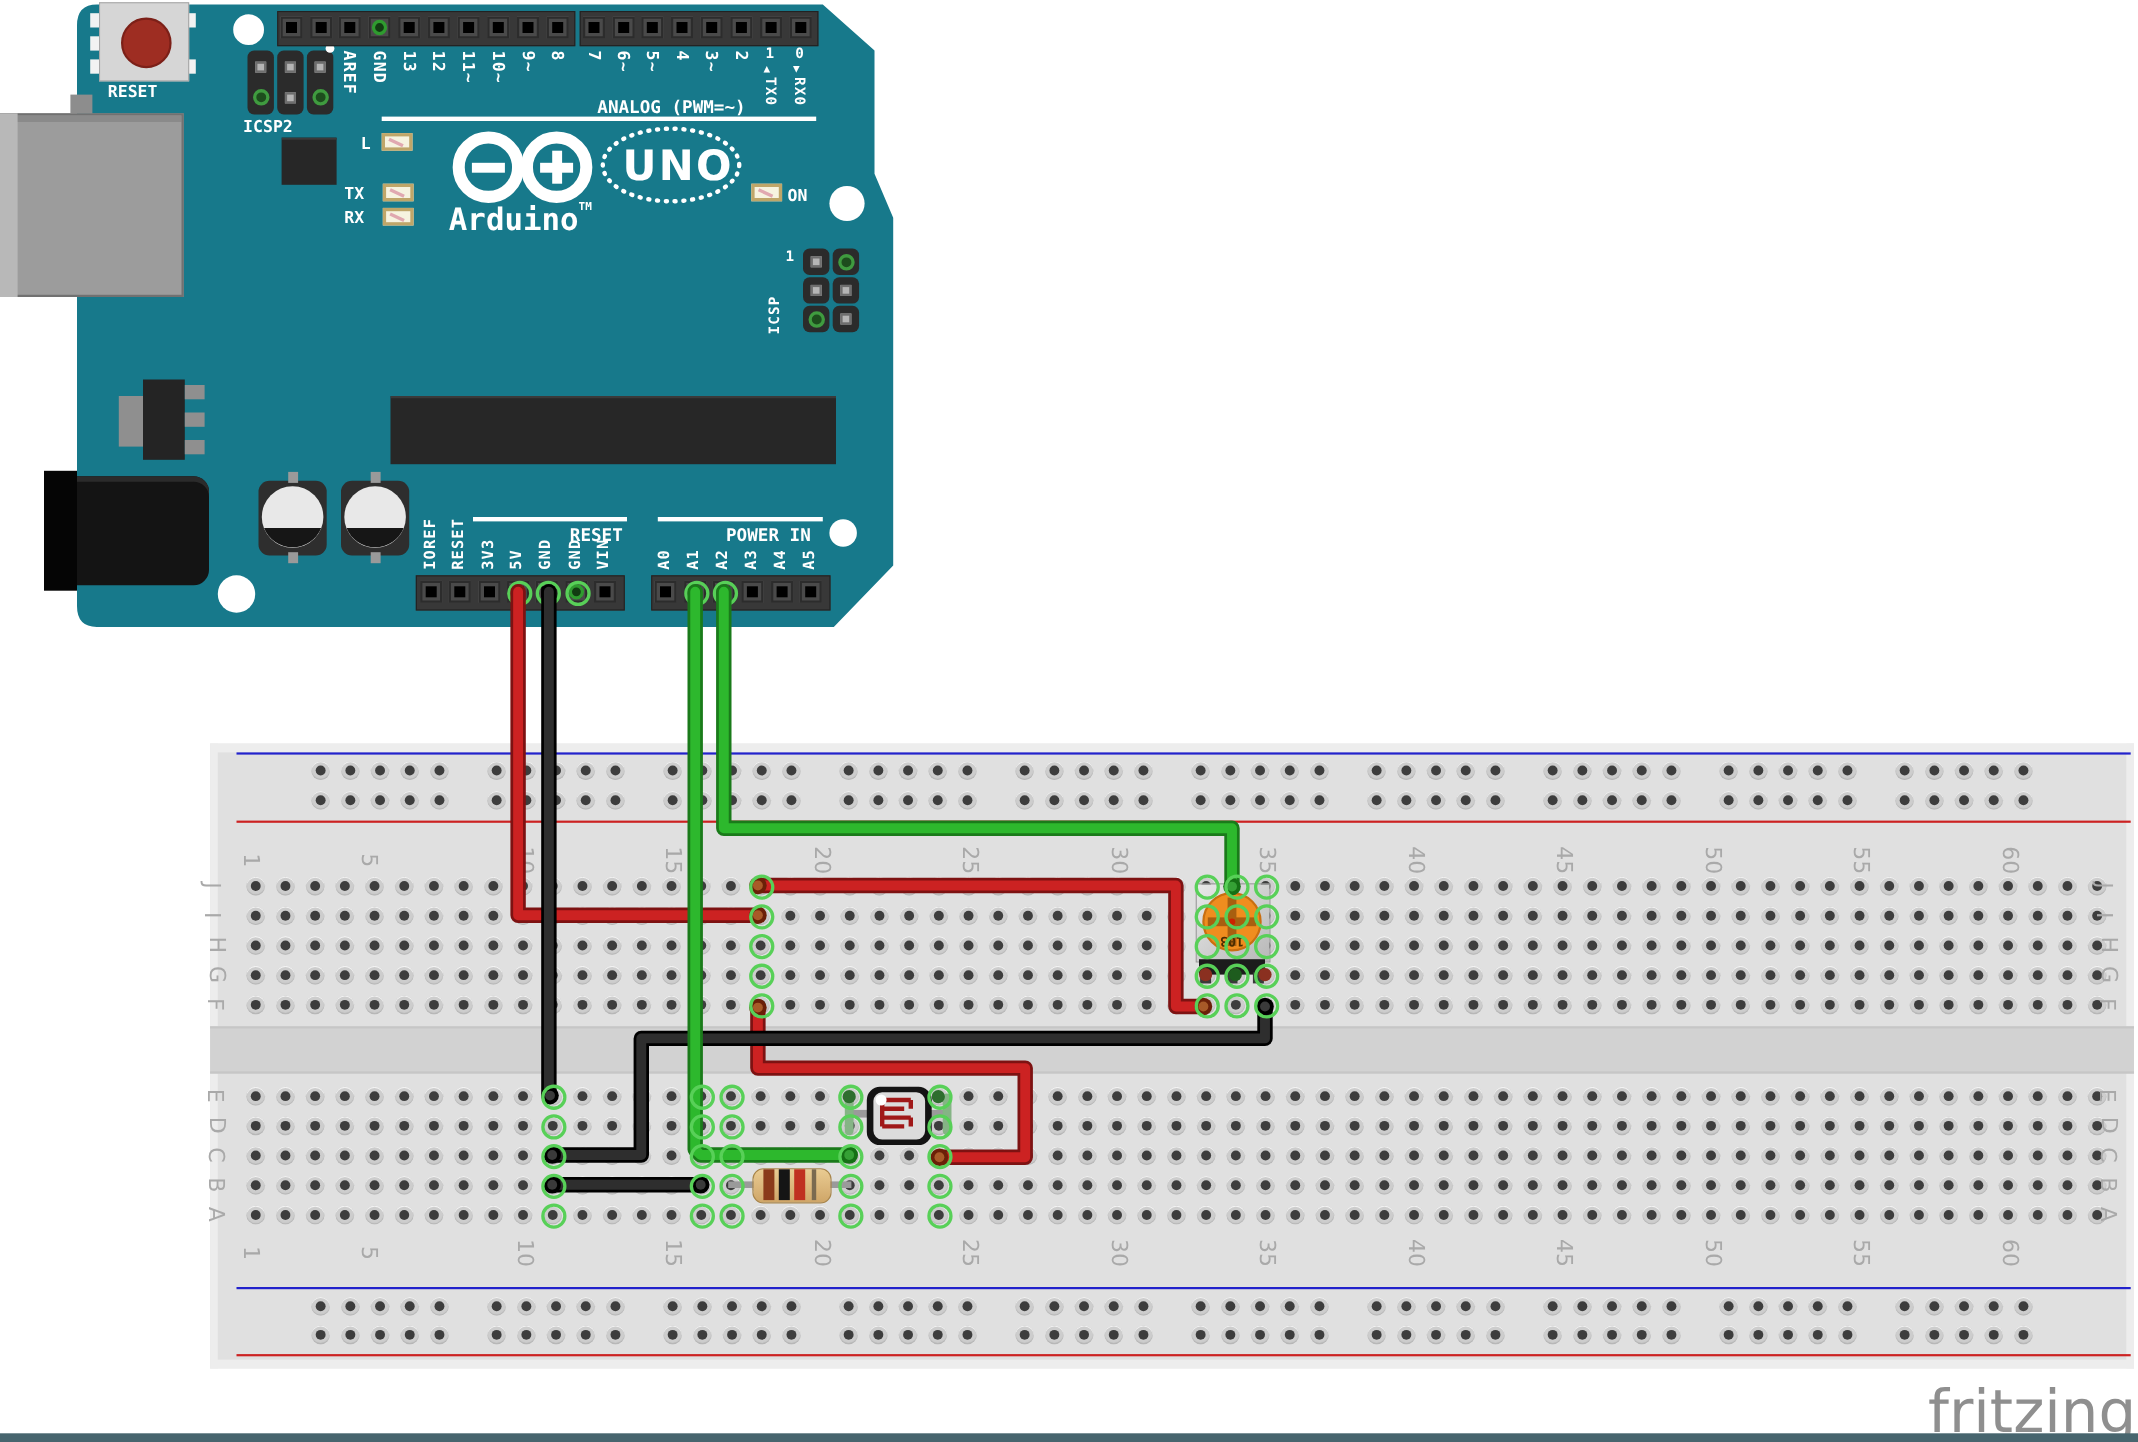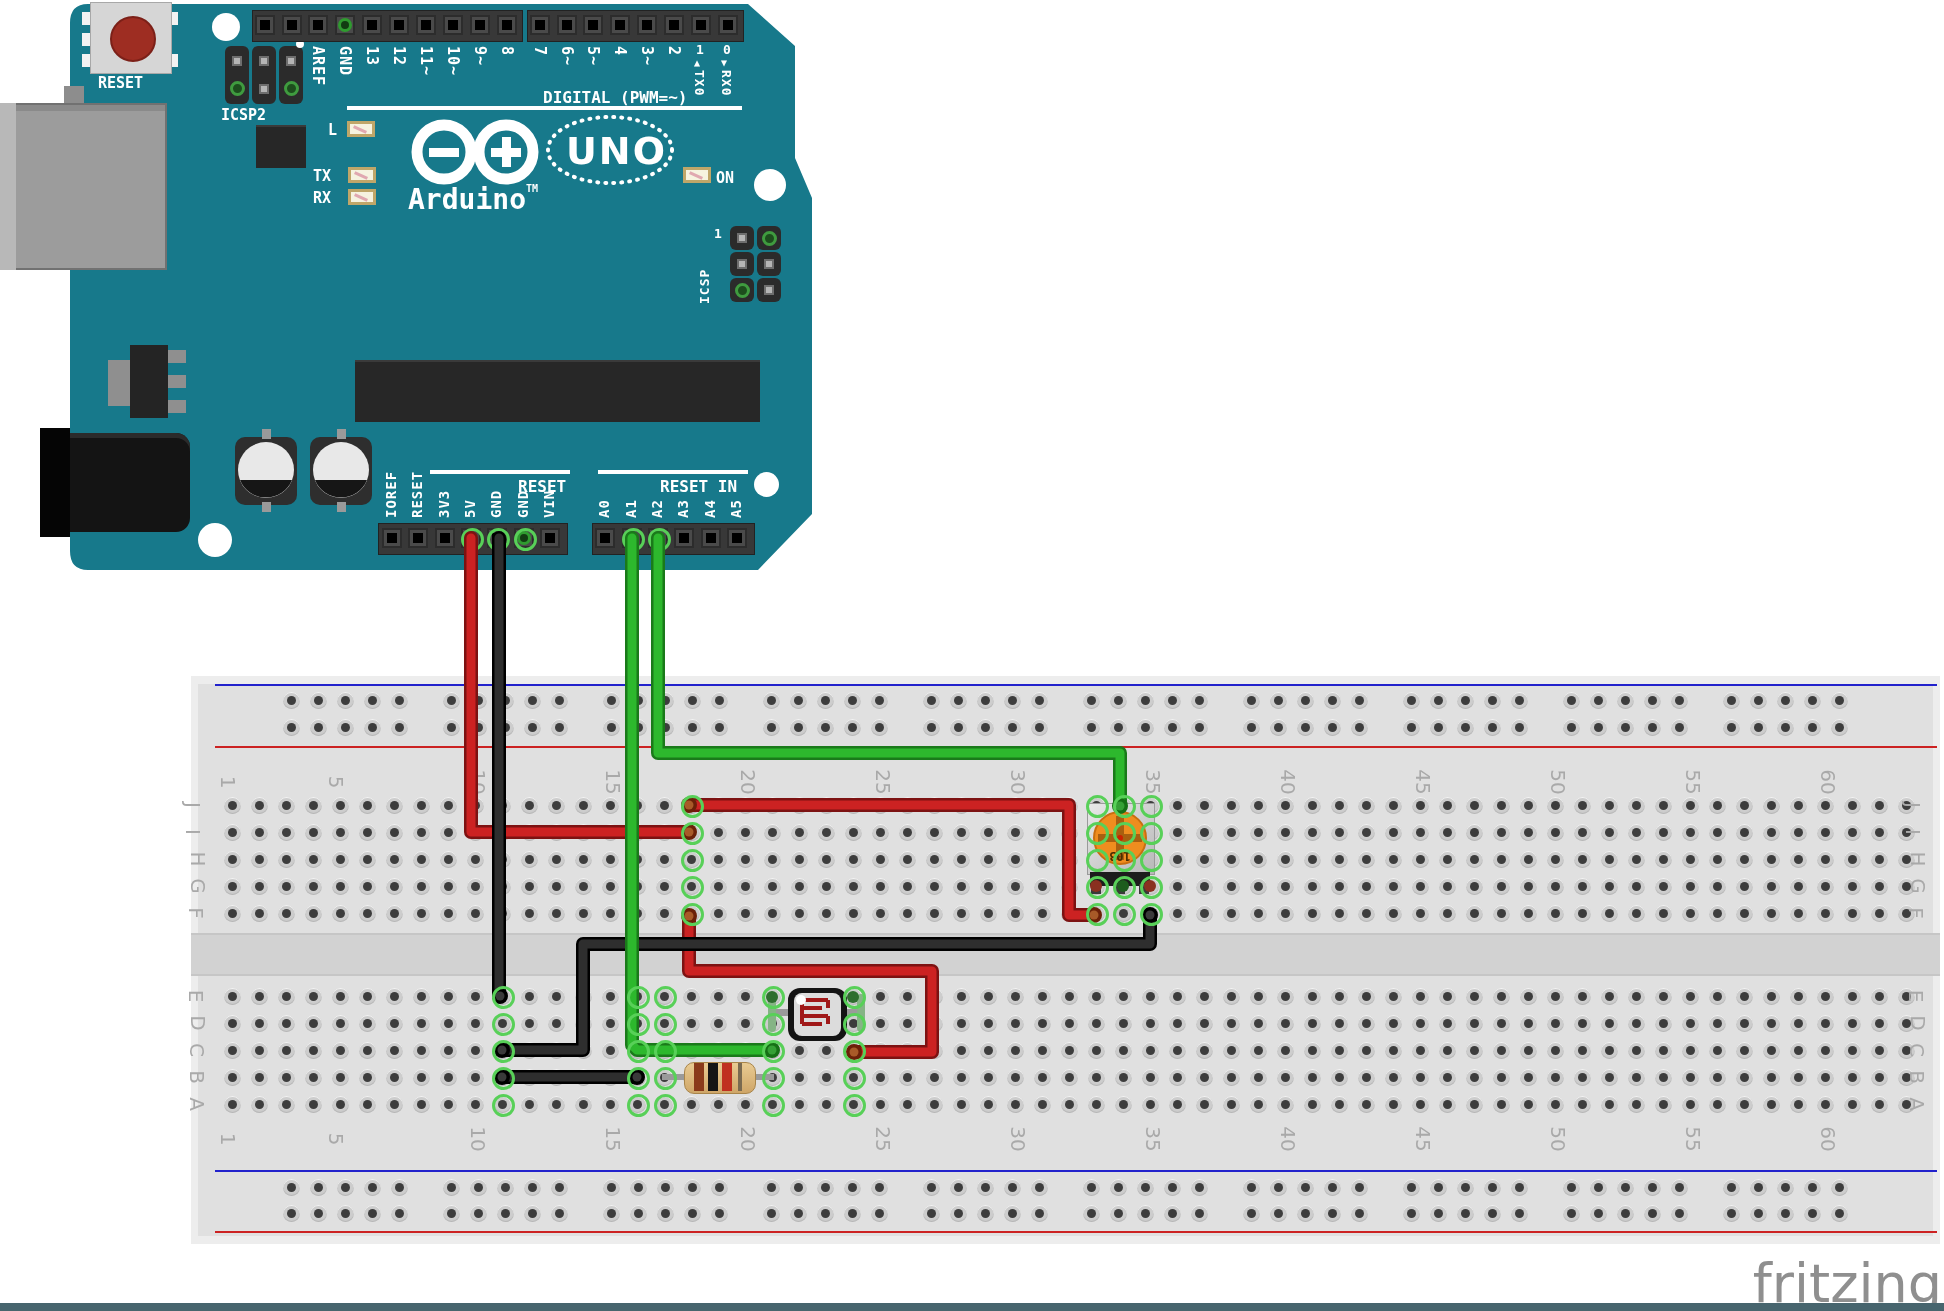--- a/index.html
+++ b/index.html
@@ -2897,26 +2897,26 @@
         <div class="vlab-bot" style="left: 515px; top: 462px; height: 56px; font-size: 14px;">GND</div>
         <div class="vlab-bot" style="left: 541px; top: 462px; height: 56px; font-size: 14px;">VIN</div>
         <div class="vlab-bot" style="left: 596px; top: 462px; height: 56px; font-size: 14px;">A0</div>
         <div class="vlab-bot" style="left: 623px; top: 462px; height: 56px; font-size: 14px;">A1</div>
         <div class="vlab-bot" style="left: 649px; top: 462px; height: 56px; font-size: 14px;">A2</div>
         <div class="vlab-bot" style="left: 675px; top: 462px; height: 56px; font-size: 14px;">A3</div>
         <div class="vlab-bot" style="left: 702px; top: 462px; height: 56px; font-size: 14px;">A4</div>
         <div class="vlab-bot" style="left: 728px; top: 462px; height: 56px; font-size: 14px;">A5</div>
       </div>
 
-    <div class="silk" style="left:543px;top:88px;font-size:16px;">DIGITAL (PWM=~)</div>
+    <div class="silk" style="left:543px;top:88px;font-size:16px;">ANALOG (PWM=~)</div>
     <div class="silkline" style="left:347px;top:106px;width:395px;"></div>
     <div class="silkline" style="left:430px;top:470px;width:140px;"></div>
     <div class="silk" style="left:518px;top:477px;font-size:16px;">RESET</div>
     <div class="silkline" style="left:598px;top:470px;width:150px;"></div>
-    <div class="silk" style="left:660px;top:477px;font-size:16px;">RESET IN</div>
+    <div class="silk" style="left:660px;top:477px;font-size:16px;">POWER IN</div>
 
     <div class="silk" style="left:328px;top:121px;font-size:15px;">L</div>
     <div class="led" style="left:347px;top:121px;">
         <i></i>
       </div>
     <div class="silk" style="left:313px;top:167px;font-size:15px;">TX</div>
     <div class="led" style="left:348px;top:167px;">
         <i></i>
       </div>
     <div class="silk" style="left:313px;top:189px;font-size:15px;">RX</div>

